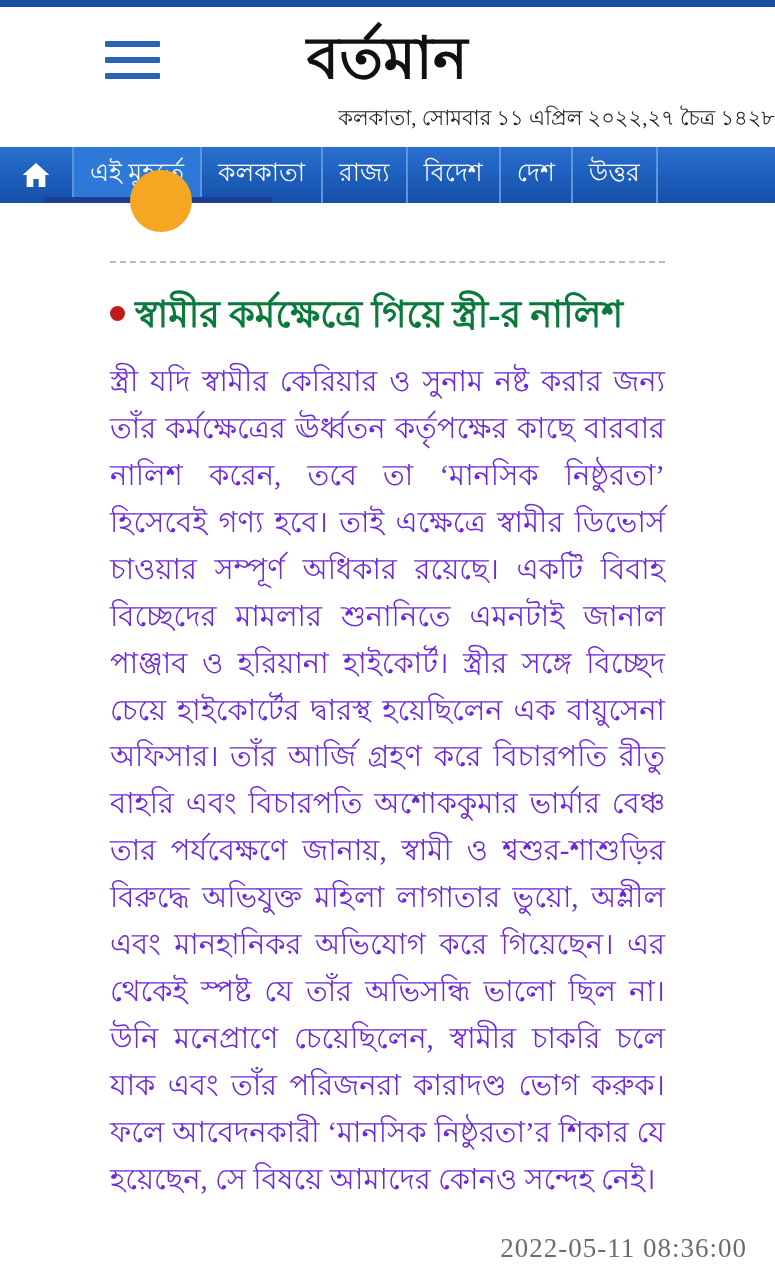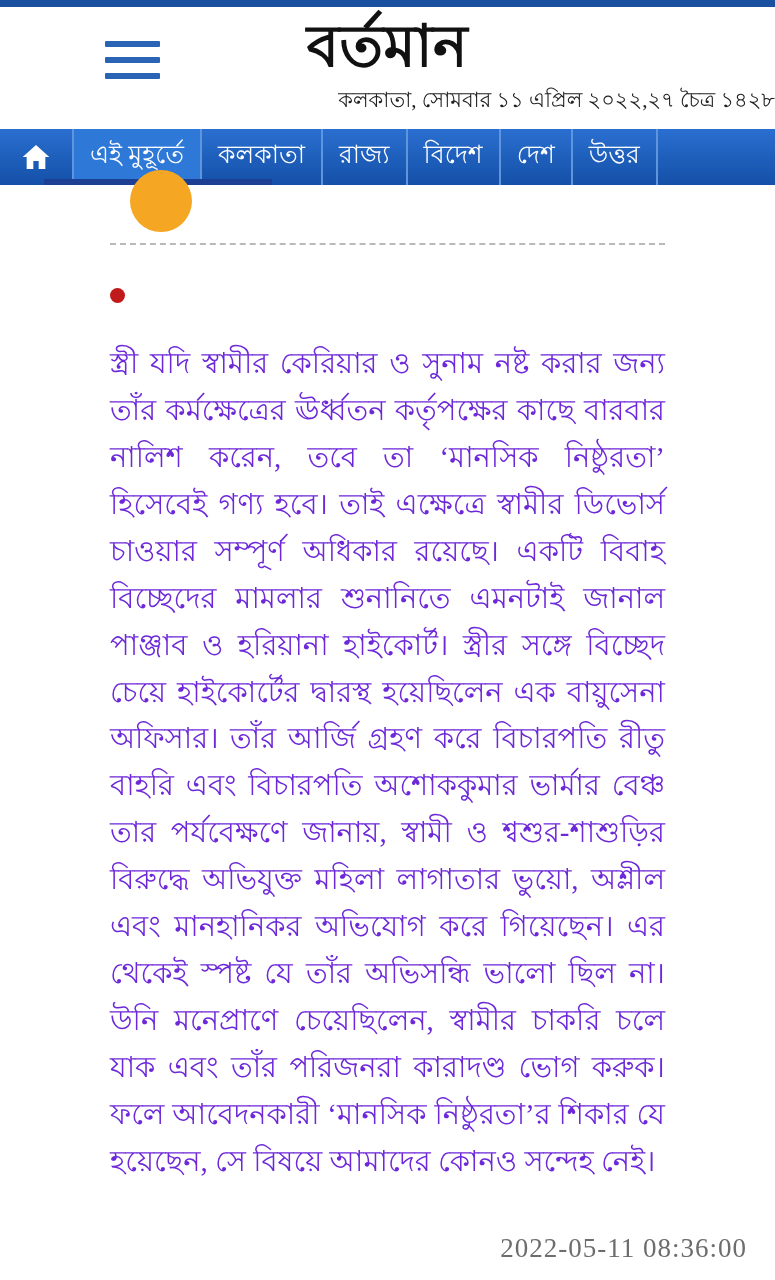--- a/index.html
+++ b/index.html
@@ -48,21 +48,21 @@
     background: #2b64b5;
     border-radius: 1px;
   }
   .brand {
     font-family: "Liberation Serif", "DejaVu Serif", serif;
     font-size: 58px;
     line-height: 1.05;
     font-weight: 700;
     color: #111111;
     letter-spacing: 0.5px;
-    margin: 0;
+    margin: 12px;
     padding-top: 4px;
   }
   .dateline {
     font-size: 21px;
     color: #222222;
     margin-top: 6px;
     padding-bottom: 6px;
     text-align: right;
   }
 
@@ -204,21 +204,21 @@
   <div class="nav-underline"></div>
 </nav>
 
 <div class="orange-dot"></div>
 
 <div class="content">
   <div class="divider"></div>
 
   <div class="headline-wrap">
     <h2 class="headline">
-      <span class="bullet"></span><br>
+      <span class="bullet"></span><span>স্বামীর কর্মক্ষেত্রে গিয়ে স্ত্রী-র নালিশ</span><br>
     </h2>
   </div>
 
   <div class="body-text">
     <p>স্ত্রী যদি স্বামীর কেরিয়ার ও সুনাম নষ্ট করার জন্য তাঁর কর্মক্ষেত্রের ঊর্ধ্বতন কর্তৃপক্ষের কাছে বারবার নালিশ করেন, তবে তা ‘মানসিক নিষ্ঠুরতা’ হিসেবেই গণ্য হবে। তাই এক্ষেত্রে স্বামীর ডিভোর্স চাওয়ার সম্পূর্ণ অধিকার রয়েছে। একটি বিবাহ বিচ্ছেদের মামলার শুনানিতে এমনটাই জানাল পাঞ্জাব ও হরিয়ানা হাইকোর্ট। স্ত্রীর সঙ্গে বিচ্ছেদ চেয়ে হাইকোর্টের দ্বারস্থ হয়েছিলেন এক বায়ুসেনা অফিসার। তাঁর আর্জি গ্রহণ করে বিচারপতি রীতু বাহরি এবং বিচারপতি অশোককুমার ভার্মার বেঞ্চ তার পর্যবেক্ষণে জানায়, স্বামী ও শ্বশুর-শাশুড়ির বিরুদ্ধে অভিযুক্ত মহিলা লাগাতার ভুয়ো, অশ্লীল এবং মানহানিকর অভিযোগ করে গিয়েছেন। এর থেকেই স্পষ্ট যে তাঁর অভিসন্ধি ভালো ছিল না। উনি মনেপ্রাণে চেয়েছিলেন, স্বামীর চাকরি চলে যাক এবং তাঁর পরিজনরা কারাদণ্ড ভোগ করুক। ফলে আবেদনকারী ‘মানসিক নিষ্ঠুরতা’র শিকার যে হয়েছেন, সে বিষয়ে আমাদের কোনও সন্দেহ নেই।</p>
   </div>
 </div>
 
 <div class="timestamp">2022-05-11 08:36:00</div>
 

